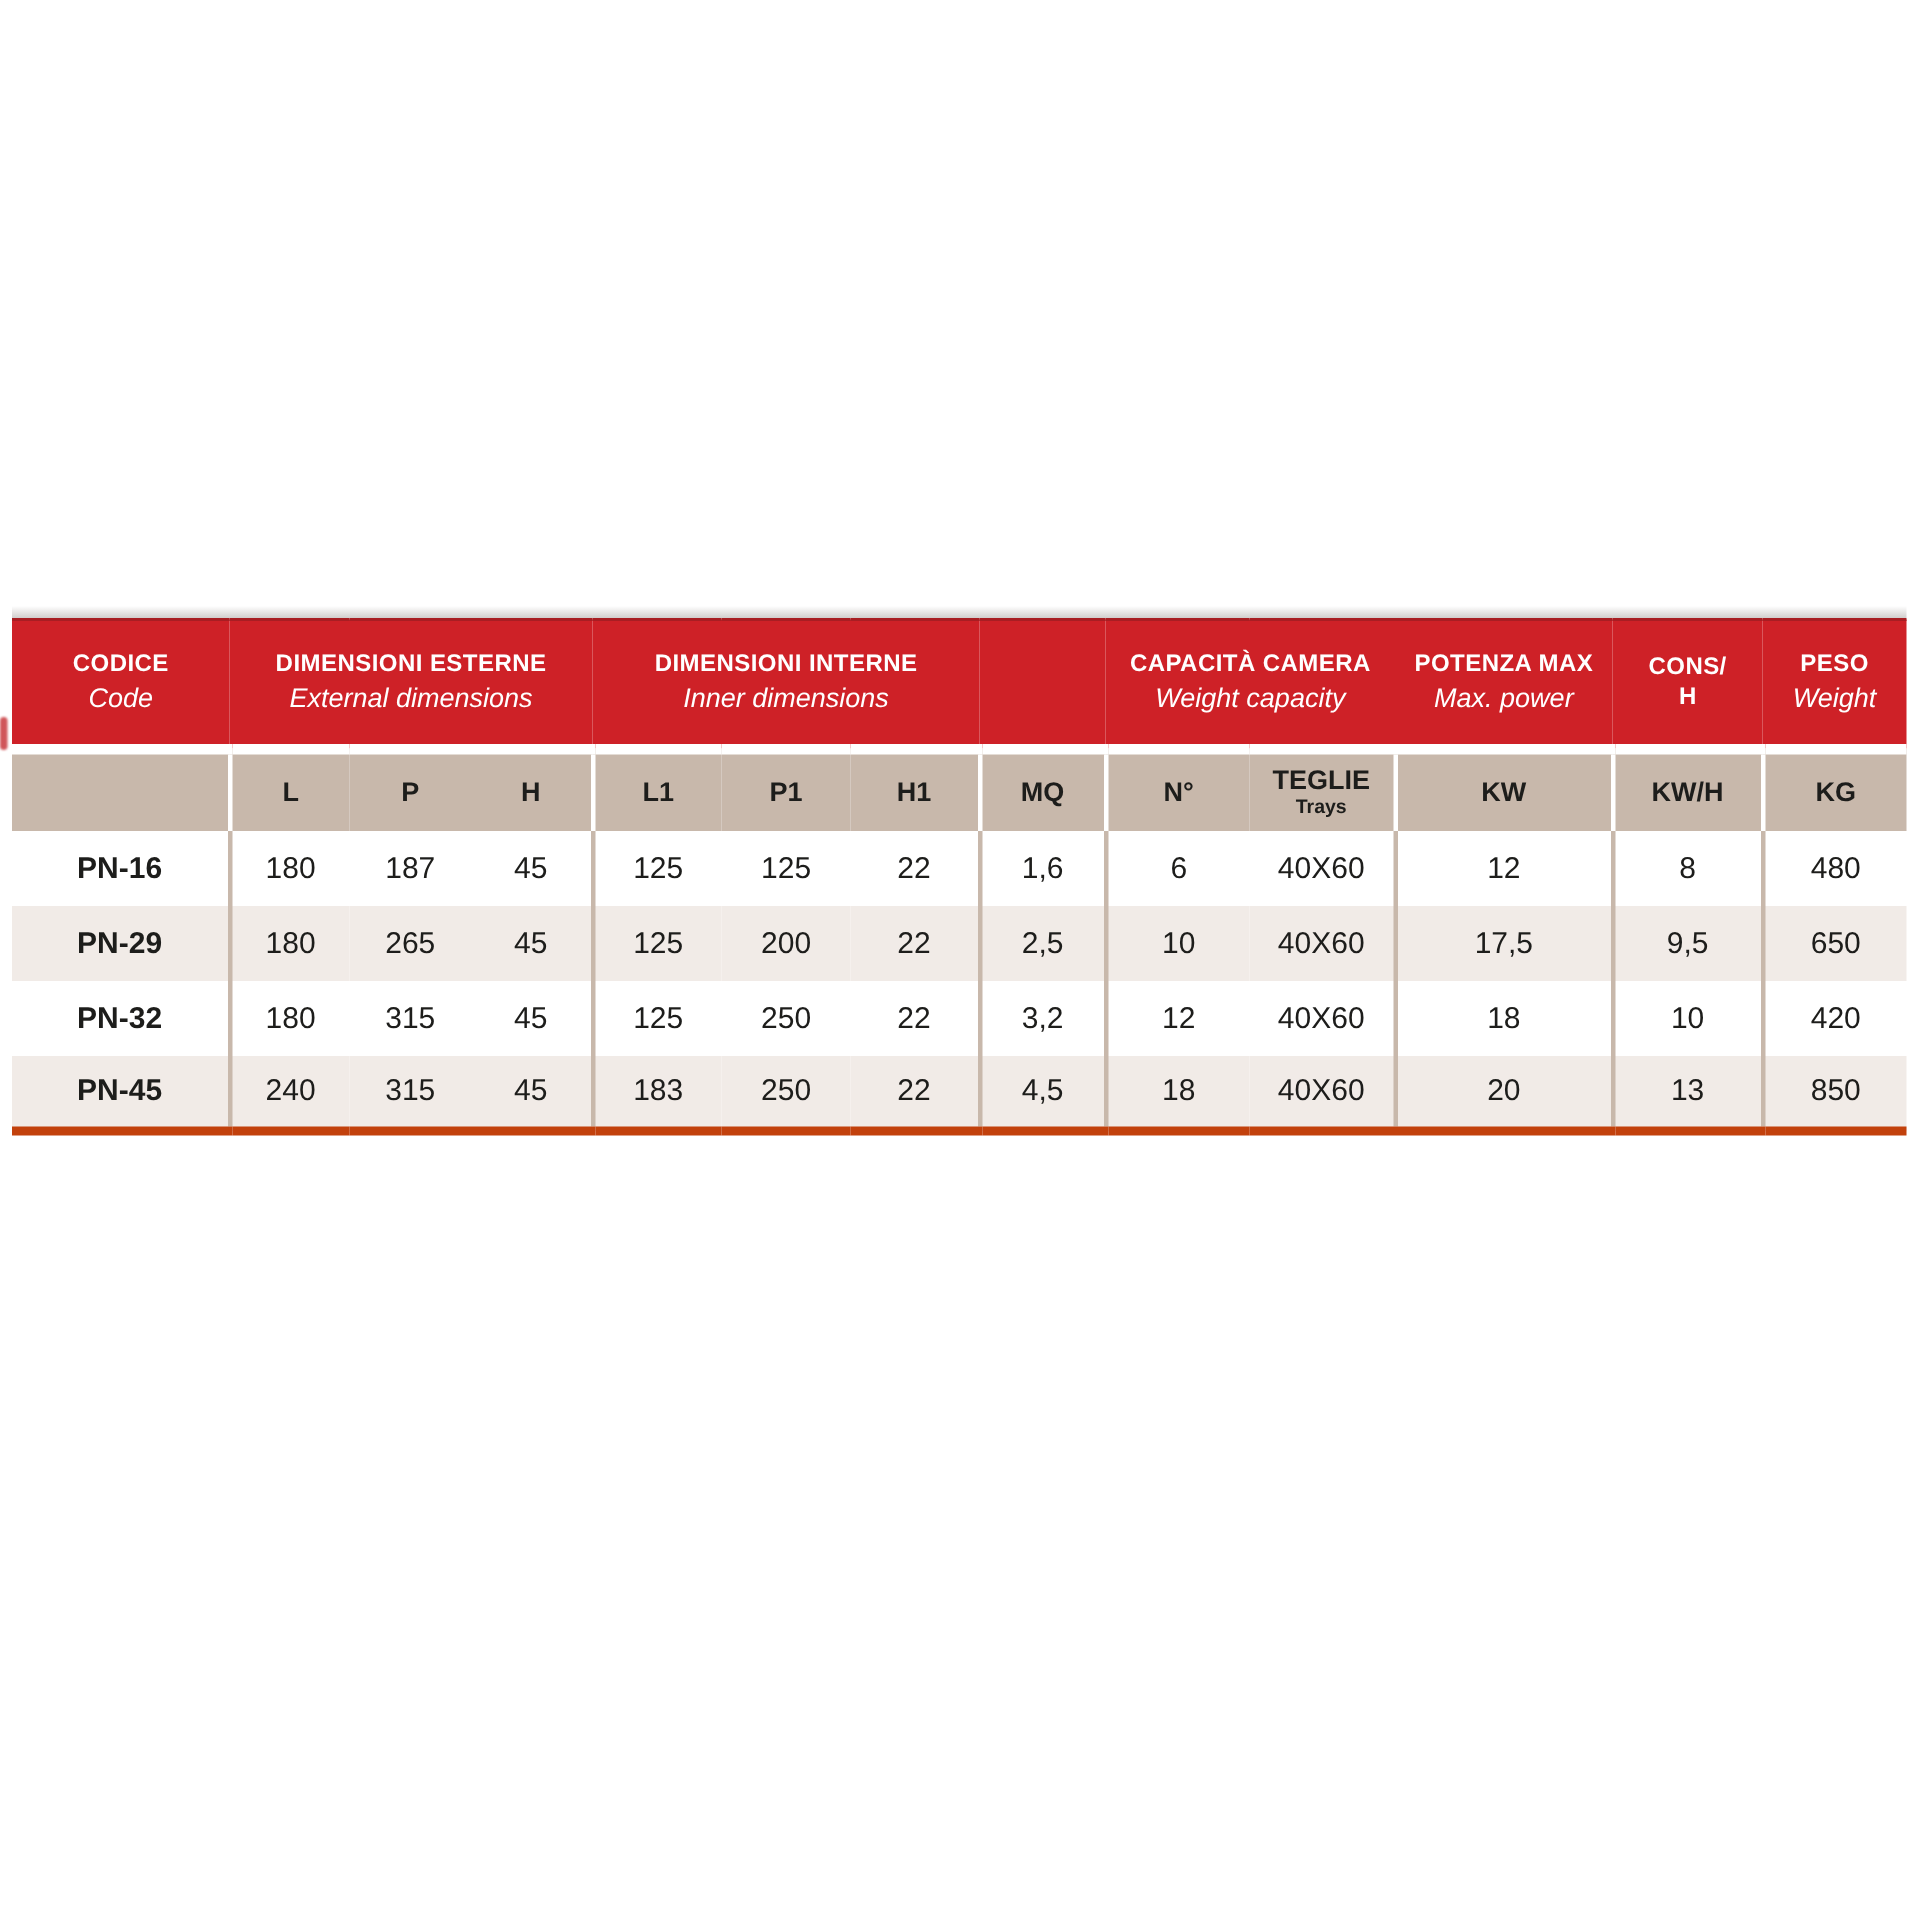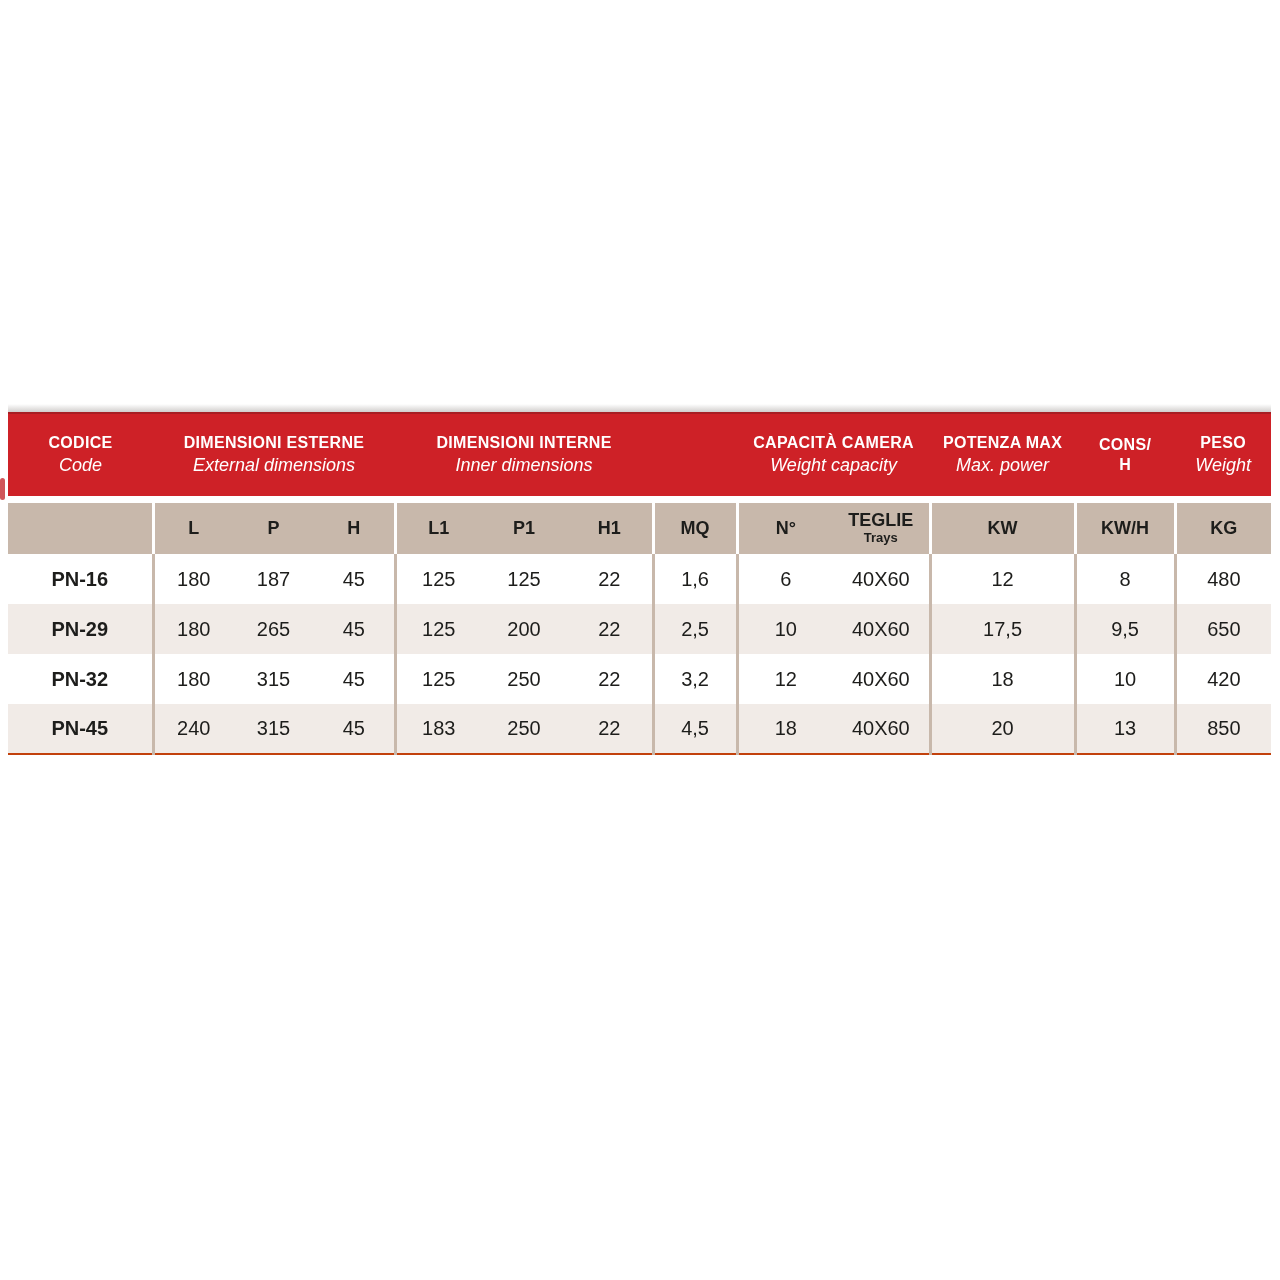--- a/index.html
+++ b/index.html
@@ -61,21 +61,21 @@
     text-align:center;
     vertical-align:middle;
     font-size:20px;
     color:var(--ink);
     background:#ffffff;
   }
   tbody tr:nth-child(even) td{background:var(--beige);}
   tbody td.code{font-weight:bold;}
   tbody td.gsep{border-right:3px solid var(--tan);}
   thead tr.sub th.gsep{border-right:3px solid #ffffff;}
-  tbody tr:last-child td{border-bottom:2px solid #c2410c;}
+  tbody tr:last-child td{border-bottom:6px solid #c2410c;}
 </style>
 </head>
 <body>
 
 <div class="canvas">
   <div class="shadow-strip"></div>
   <div class="fold"></div>
 
   <table class="spec">
     <colgroup>

